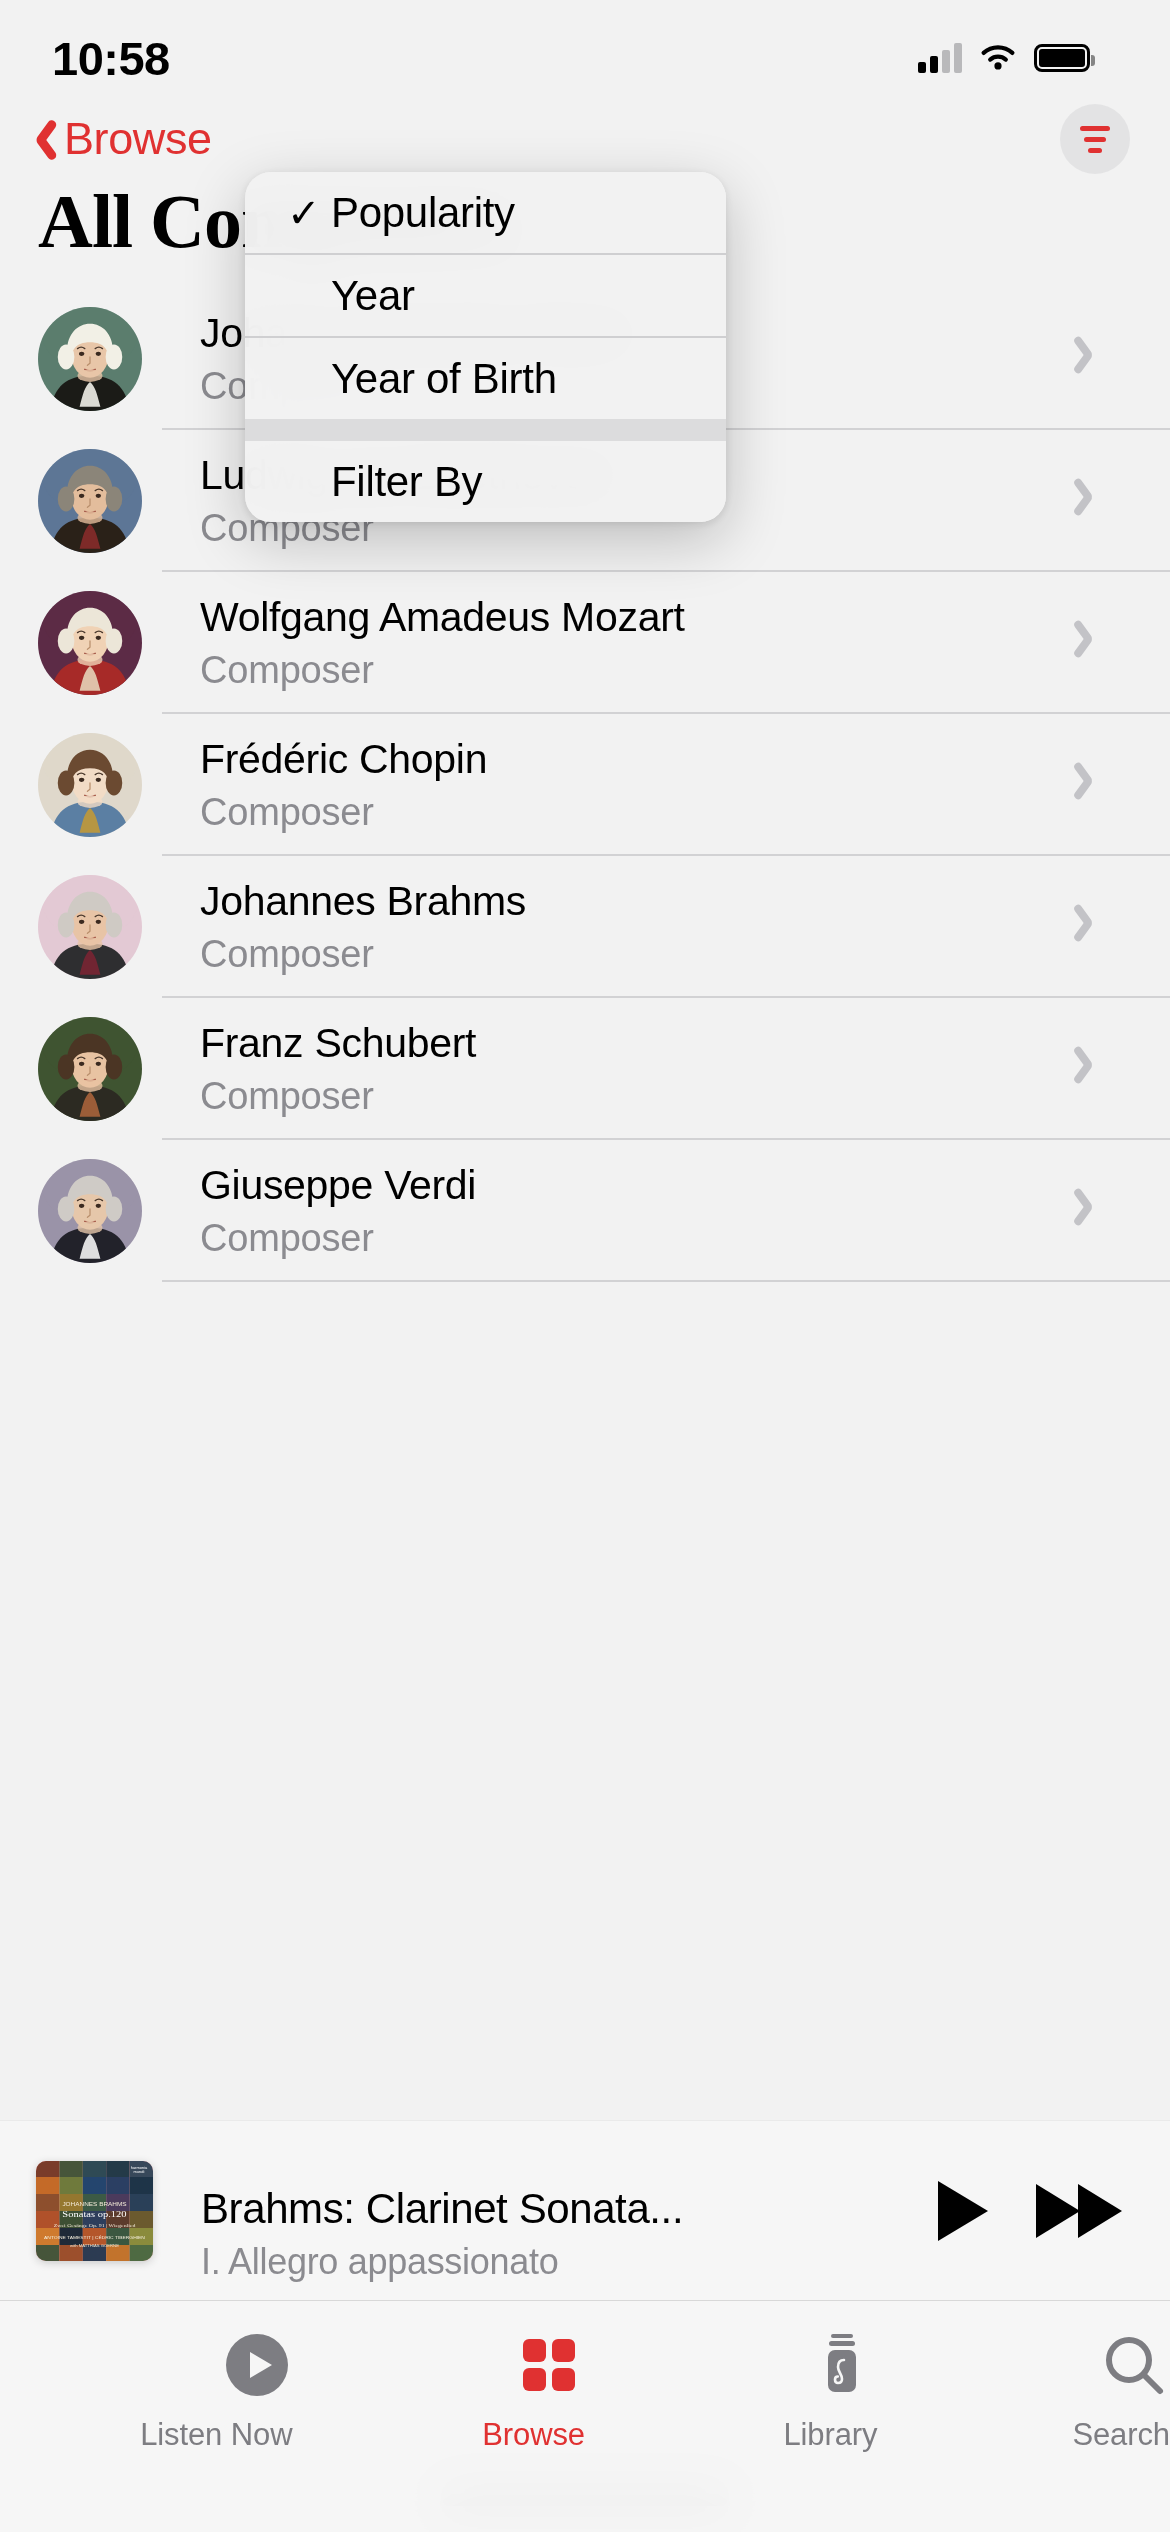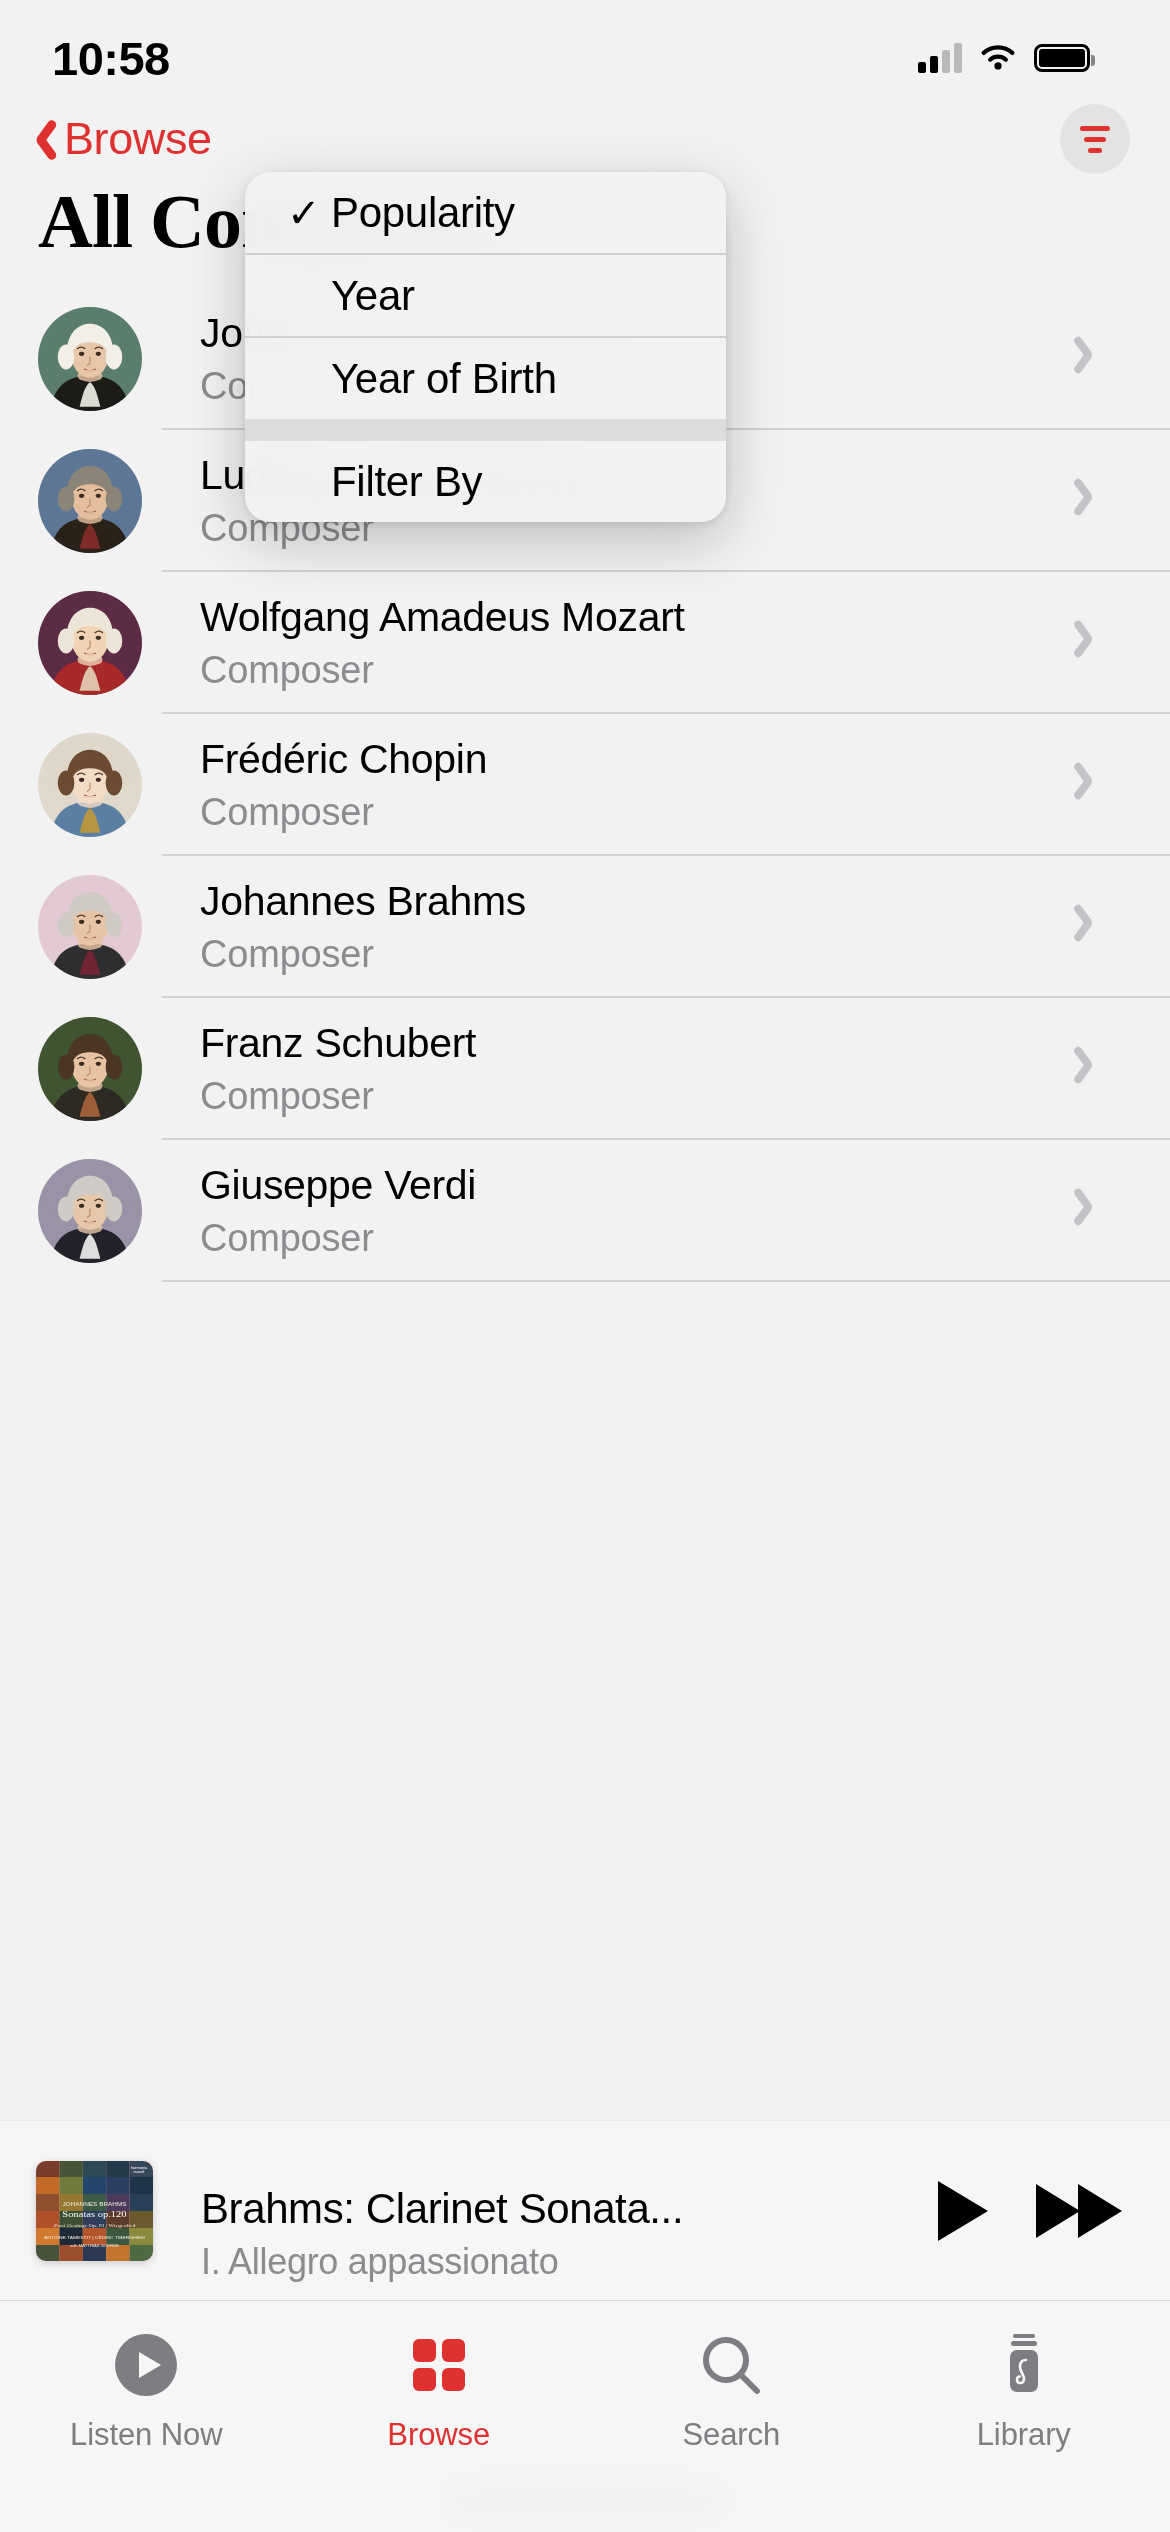--- a/index.html
+++ b/index.html
@@ -153,21 +153,21 @@
 
   
   .tabbar{
     position:absolute; left:0; bottom:0; width:1170px; height:232px;
     background:rgba(246,246,246,0.95);
     backdrop-filter:blur(22px);
     border-top:1px solid rgba(0,0,0,0.12);
     display:flex; align-items:flex-start; padding-top:26px; z-index:45;
   }
   .tab{
-    flex:1; display:flex; flex-direction:column; align-items:center; gap:14px;
+    flex:1; display:flex; flex-direction:column; align-items:flex-end; gap:14px;
     cursor:pointer;
   }
   .tab-ico{ height:76px; display:flex; align-items:center; justify-content:center;}
   .tab-ico svg{ display:block;}
   .tab-lbl{ font-size:31px; color:#7d7d82; letter-spacing:-0.1px;}
   .tab.active .tab-lbl{ color:#e03131;}
   .home-ind{
     position:absolute; bottom:26px; left:50%; transform:translateX(-50%);
     width:285px; height:12px; background:#000; border-radius:8px;
   }
@@ -485,31 +485,31 @@
           <rect x="39" y="10" width="23" height="23" rx="6" fill="#e03131"></rect>
           <rect x="10" y="39" width="23" height="23" rx="6" fill="#e03131"></rect>
           <rect x="39" y="39" width="23" height="23" rx="6" fill="#e03131"></rect>
         </svg>
       </div>
      <div class="tab-lbl">Browse</div>
     </div>
     <div class="tab">
       <div class="tab-ico">
         <svg width="72" height="72" viewBox="0 0 72 72">
-          <circle cx="31" cy="31" r="20" stroke="#7d7d82" stroke-width="6" fill="none"></circle>
-          <path d="M46 46l16 16" stroke="#7d7d82" stroke-width="6" stroke-linecap="round"></path>
-        </svg>
-      </div>
-     <div class="tab-lbl">Search</div>
-    </div>
-    <div class="tab">
-      <div class="tab-ico">
-        <svg width="72" height="72" viewBox="0 0 72 72">
           <rect x="25" y="5" width="22" height="4" rx="2" fill="#7d7d82"></rect>
           <rect x="23" y="12" width="26" height="5" rx="2.5" fill="#7d7d82"></rect>
           <rect x="22" y="21" width="28" height="42" rx="7" fill="#7d7d82"></rect>
           <path d="M38 31c-4 0-6 3-6 7 0 5 4 7 4 12 0 3-2 4-4 4-2 0-3-1.5-3-3.5 0-1.8 1.2-3 2.8-3" stroke="#f6f6f6" stroke-width="2.6" fill="none" stroke-linecap="round"></path>
         </svg>
       </div>
      <div class="tab-lbl">Library</div>
     </div>
+    <div class="tab">
+      <div class="tab-ico">
+        <svg width="72" height="72" viewBox="0 0 72 72">
+          <circle cx="31" cy="31" r="20" stroke="#7d7d82" stroke-width="6" fill="none"></circle>
+          <path d="M46 46l16 16" stroke="#7d7d82" stroke-width="6" stroke-linecap="round"></path>
+        </svg>
+      </div>
+     <div class="tab-lbl">Search</div>
+    </div>
   </div>
 <div class="home-ind"></div>
 
 </body></html>

